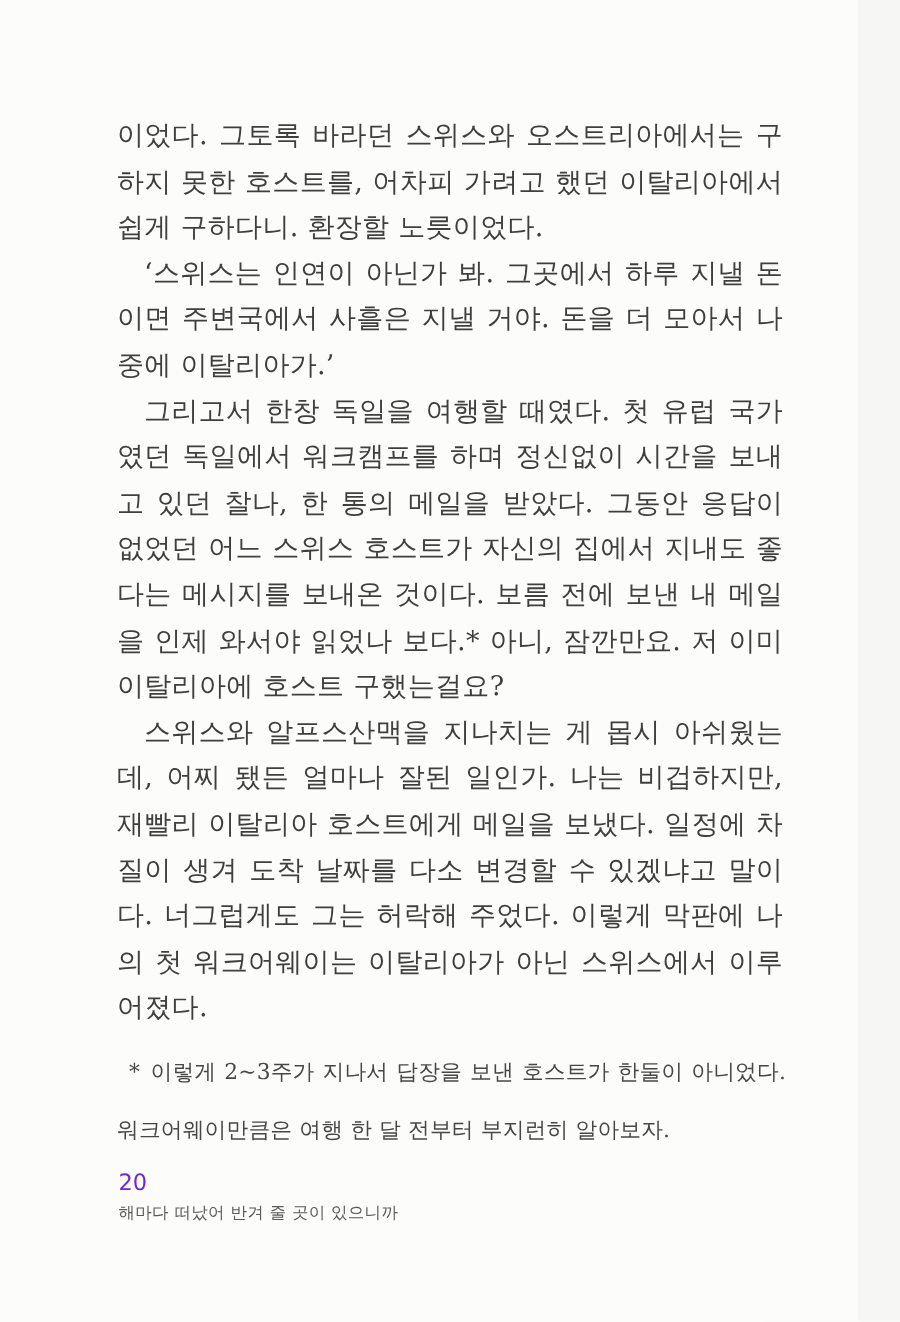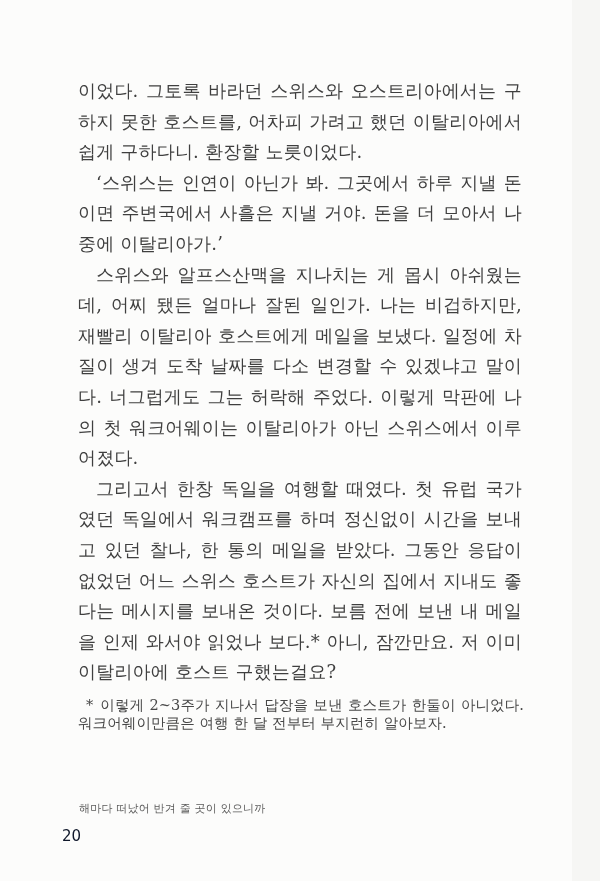--- a/index.html
+++ b/index.html
@@ -37,59 +37,58 @@
   }
   .body-text p.indent {
     text-indent: 1em;
   }
   .footnote {
     position: absolute;
     left: 78px;
     top: 696px;
     width: 446px;
     font-size: 14.5px;
-    line-height: 18px;
+    line-height: 39px;
     letter-spacing: 0.1px;
     color: #474747;
     text-align: justify;
     word-break: break-all;
     text-indent: 8px;
   }
   .footnote .marker {
     margin-right: 7px;
   }
   .page-number {
     position: absolute;
-    left: 62px;
+    left: 79px;
     top: 779px;
     font-family: "DejaVu Sans", "Liberation Sans", sans-serif;
     font-size: 15px;
-    color: #0f172a;
-    margin-top: 48px;
+    color: #6d28d9;
   }
   .footer-title {
     position: absolute;
     left: 79px;
     top: 801px;
     font-family: "DejaVu Sans", "Liberation Sans", sans-serif;
     font-size: 11px;
     letter-spacing: 0.2px;
     color: #5a5a5a;
   }
 </style>
 </head>
 <body>
 
 <div class="page">
 
   <main class="body-text">
     <p class="para">이었다. 그토록 바라던 스위스와 오스트리아에서는 구하지 못한 호스트를, 어차피 가려고 했던 이탈리아에서 쉽게 구하다니. 환장할 노릇이었다.</p>
     <p class="para indent">‘스위스는 인연이 아닌가 봐. 그곳에서 하루 지낼 돈이면 주변국에서 사흘은 지낼 거야. 돈을 더 모아서 나중에 이탈리아가.’</p>
+    <p class="para indent">그리고서 한창 독일을 여행할 때였다. 첫 유럽 국가였던 독일에서 워크캠프를 하며 정신없이 시간을 보내고 있던 찰나, 한 통의 메일을 받았다. 그동안 응답이 없었던 어느 스위스 호스트가 자신의 집에서 지내도 좋다는 메시지를 보내온 것이다. 보름 전에 보낸 내 메일을 인제 와서야 읽었나 보다.* 아니, 잠깐만요. 저 이미 이탈리아에 호스트 구했는걸요?</p>
     <p class="para indent">스위스와 알프스산맥을 지나치는 게 몹시 아쉬웠는데, 어찌 됐든 얼마나 잘된 일인가. 나는 비겁하지만, 재빨리 이탈리아 호스트에게 메일을 보냈다. 일정에 차질이 생겨 도착 날짜를 다소 변경할 수 있겠냐고 말이다. 너그럽게도 그는 허락해 주었다. 이렇게 막판에 나의 첫 워크어웨이는 이탈리아가 아닌 스위스에서 이루어졌다.</p>
-    <p class="para indent">그리고서 한창 독일을 여행할 때였다. 첫 유럽 국가였던 독일에서 워크캠프를 하며 정신없이 시간을 보내고 있던 찰나, 한 통의 메일을 받았다. 그동안 응답이 없었던 어느 스위스 호스트가 자신의 집에서 지내도 좋다는 메시지를 보내온 것이다. 보름 전에 보낸 내 메일을 인제 와서야 읽었나 보다.* 아니, 잠깐만요. 저 이미 이탈리아에 호스트 구했는걸요?</p>
   </main>
 
   <div class="footnote">
     <span class="marker">*</span><span>이렇게 2~3주가 지나서 답장을 보낸 호스트가 한둘이 아니었다. 워크어웨이만큼은 여행 한 달 전부터 부지런히 알아보자.</span>
   </div>
 
   <div class="page-number">20</div>
 
   <div class="footer-title">해마다 떠났어 반겨 줄 곳이 있으니까</div>
 

